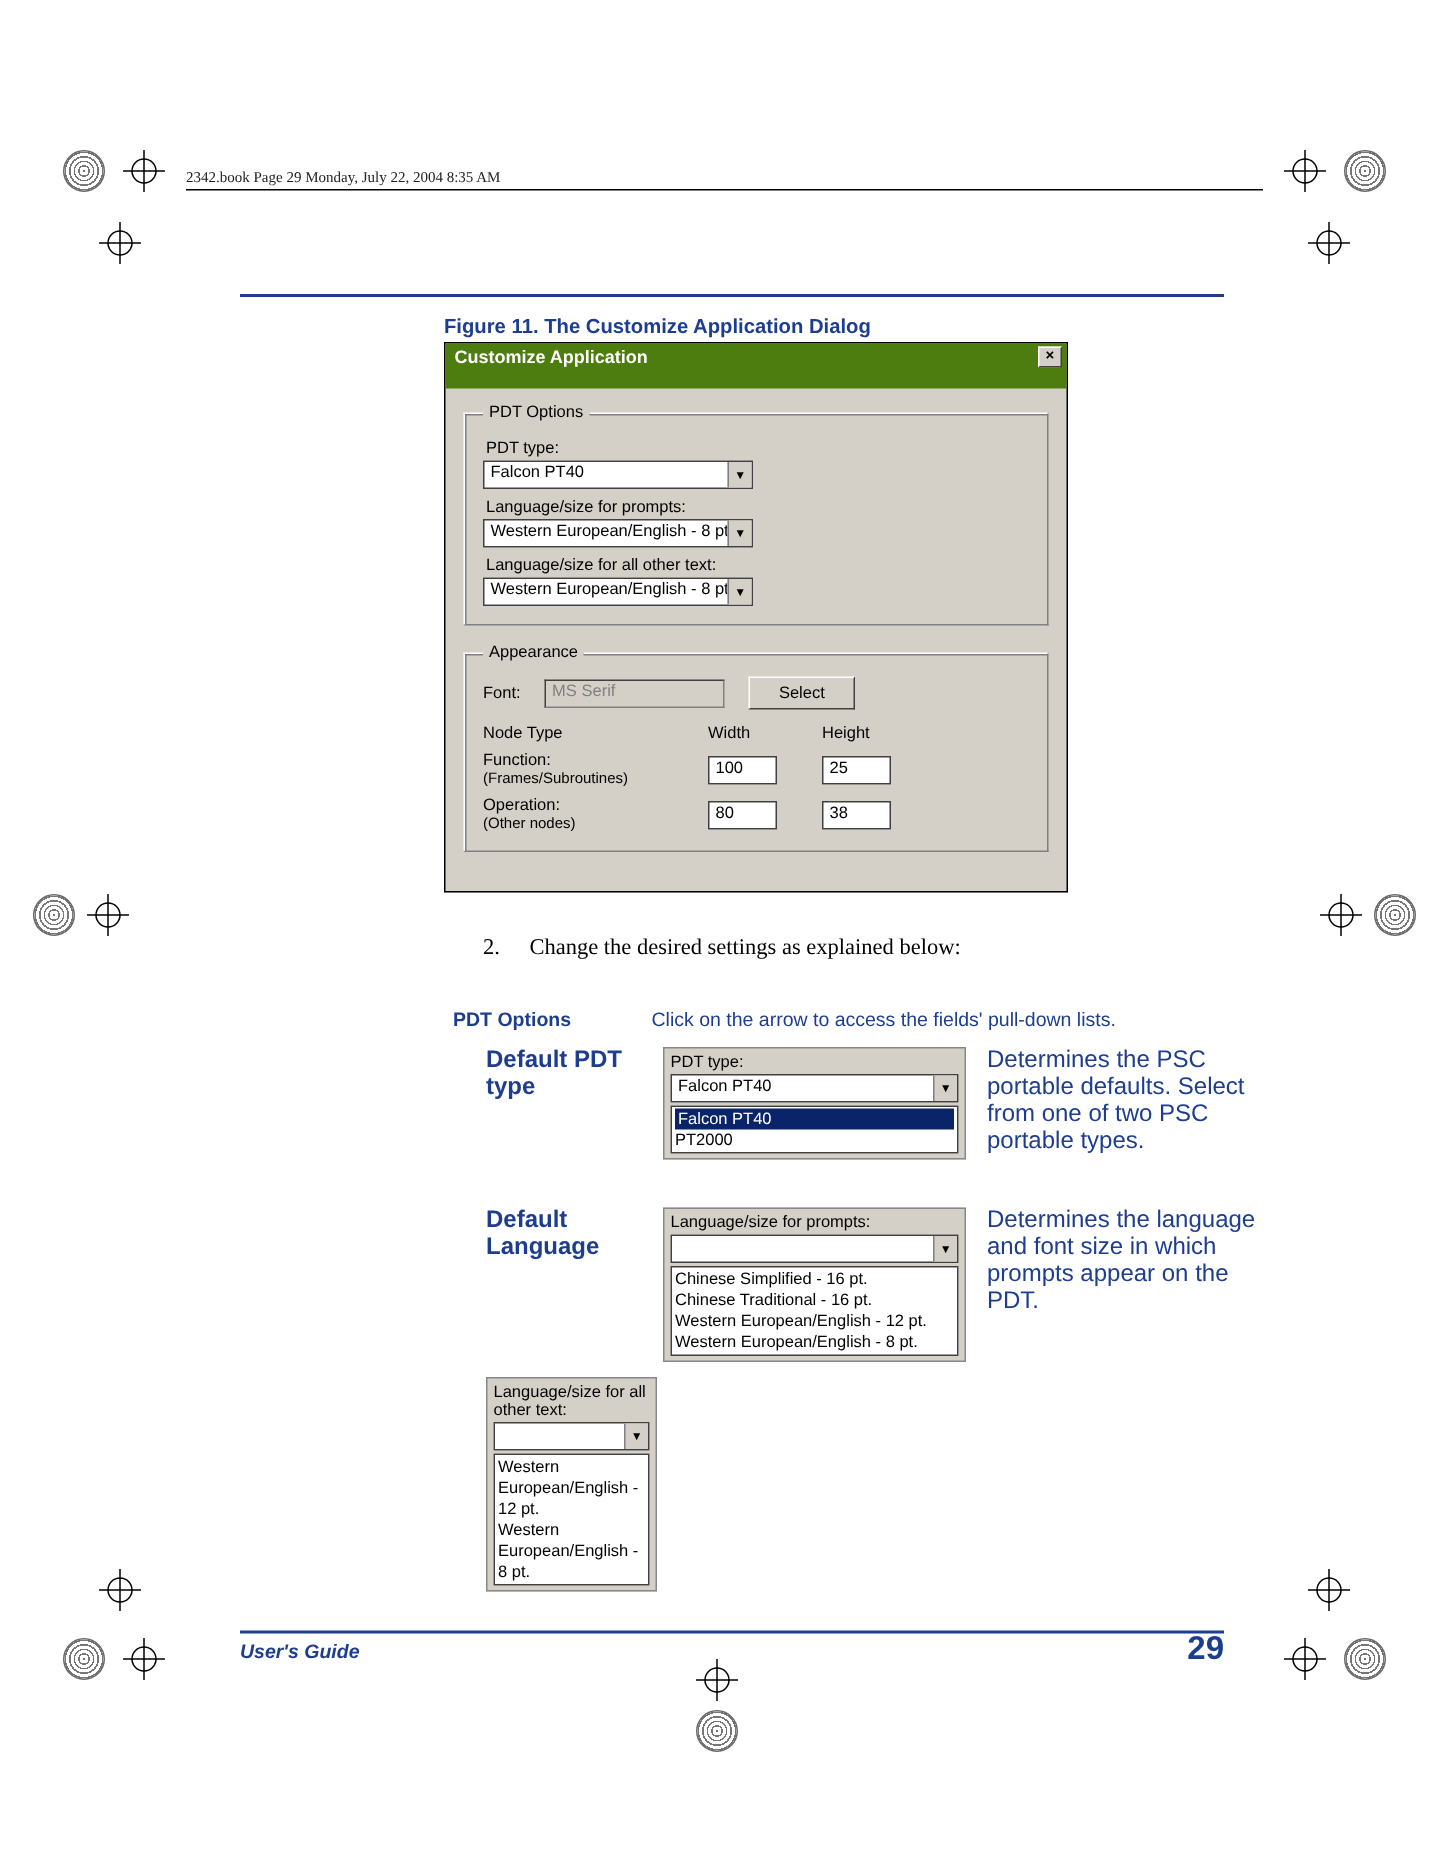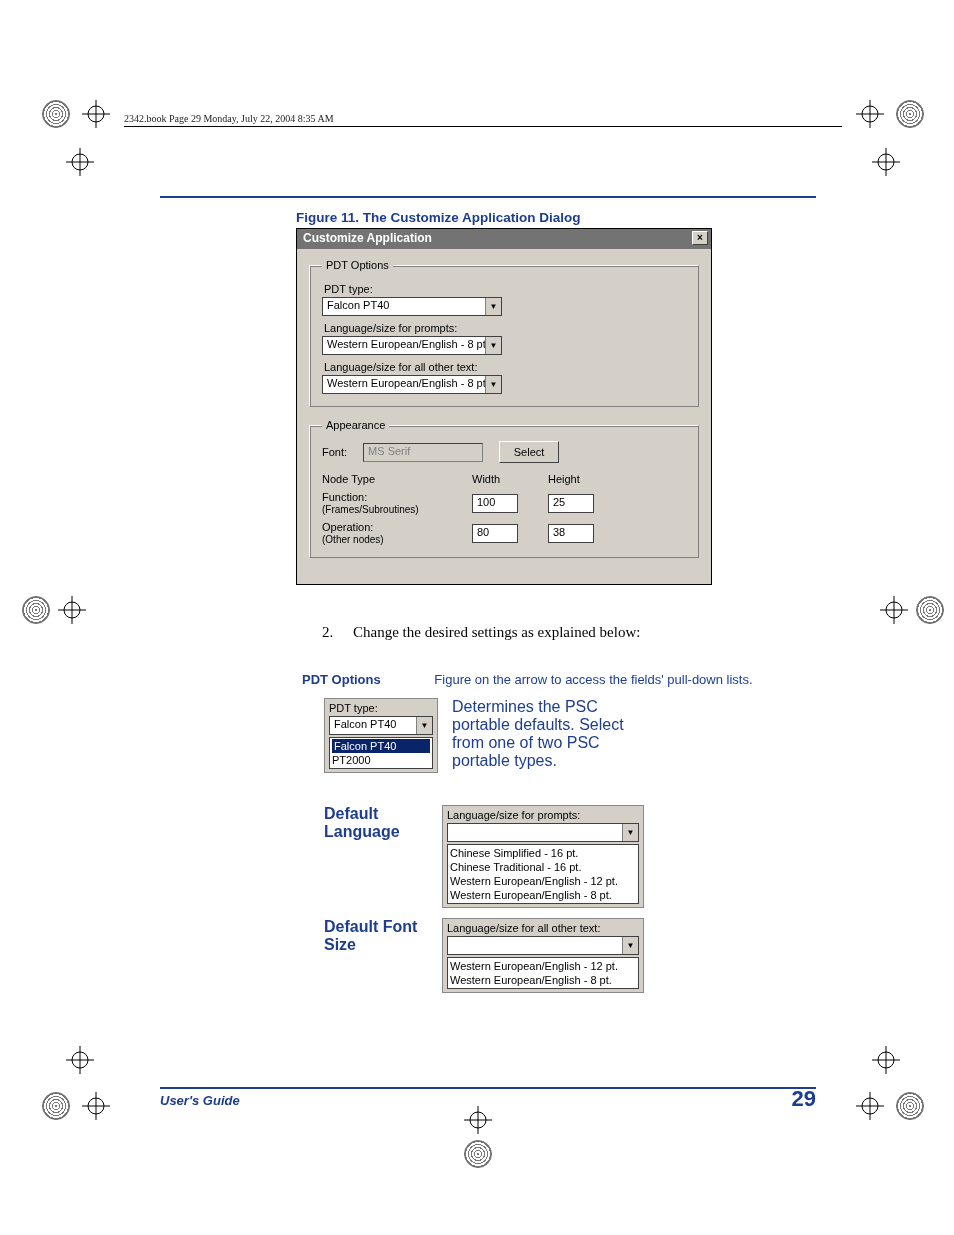--- a/index.html
+++ b/index.html
@@ -53,26 +53,26 @@
   .dialog {
     position: absolute;
     top: 228px; left: 296px;
     width: 416px;
     border: 1px solid #000;
     background: #d4d0c8;
     font-family: Tahoma, Arial, sans-serif;
     font-size: 11px;
   }
   .titlebar {
-    background: #737373;
+    background: #4d7c0f;
     color: #fff;
     display: flex;
     align-items: flex-end;
     justify-content: space-between;
-    padding: 2px 3px 4px 6px;
+    padding: 2px 3px 14px 6px;
     font-weight: bold;
     font-size: 12px;
   }
   .titlebar .close {
     width: 16px; height: 14px;
     background: #d4d0c8;
     border: 1px solid #fff;
     border-right-color:#404040;
     border-bottom-color:#404040;
     color:#000;
@@ -308,21 +308,21 @@
           <div class="val">Western European/English - 8 pt.</div>
           <div class="arrow">▼</div>
         </div>
       </fieldset>
 
       <fieldset class="group">
         <legend>Appearance</legend>
         <div class="appearance-row1">
           <span>Font:</span>
           <div class="font-box">MS Serif</div>
-          <div class="winbtn" style="width:60px">Select</div>
+          <div class="winbtn" style="width:71px">Select</div>
         </div>
         <div class="table3">
           <div class="hdr">Node Type</div>
           <div class="hdr">Width</div>
           <div class="hdr">Height</div>
 
           <div>
             <span>Function:</span><br>
             <span class="sub">(Frames/Subroutines)</span>
           </div>
@@ -341,24 +341,25 @@
   </div>
 </div>
 
 <div class="step-line">
   <span class="step-num">2.</span>
   <span>Change the desired settings as explained below:</span>
 </div>
 
 <div class="doc-row row1">
   <span class="doc-label">PDT Options</span>
-  <span class="doc-text" style="margin-left:50px;color:#1d3d8f;">Figure on the arrow to access the fields' pull-down lists.</span>
+  <span class="doc-text" style="margin-left:50px;color:#1d3d8f;">Click on the arrow to access the fields' pull-down lists.</span>
 </div>
 
 <div class="row-grid rg-a">
+  <div class="doc-label">Default PDT type</div>
   <div class="snippet">
     <span>PDT type:</span>
     <div class="combo">
       <div class="val">Falcon PT40</div>
       <div class="arrow">▼</div>
     </div>
     <div class="listbox">
       <span class="sel">Falcon PT40</span>
       <span>PT2000</span>
     </div>
@@ -374,24 +375,24 @@
       <div class="val"></div>
       <div class="arrow">▼</div>
     </div>
     <div class="listbox">
       <div>Chinese Simplified - 16 pt.</div>
       <div>Chinese Traditional - 16 pt.</div>
       <div>Western European/English - 12 pt.</div>
       <div>Western European/English - 8 pt.</div>
     </div>
   </div>
+  <div class="doc-text" style="padding-left:10px">Determines the language and font size in which prompts appear on the PDT.</div>
 </div>
 
 <div class="row-grid rg-c">
-  <div class="doc-label">Default Font Size</div>
   <div class="snippet">
     <span>Language/size for all other text:</span>
     <div class="combo">
       <div class="val"></div>
       <div class="arrow">▼</div>
     </div>
     <div class="listbox">
       <div>Western European/English - 12 pt.</div>
       <div>Western European/English - 8 pt.</div>
     </div>

